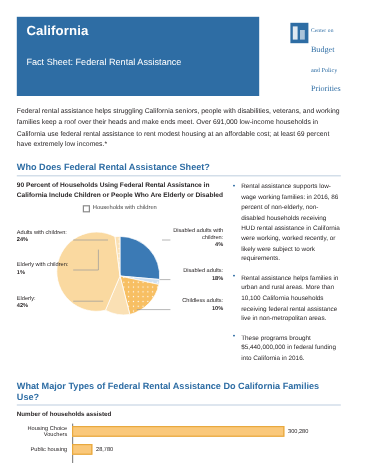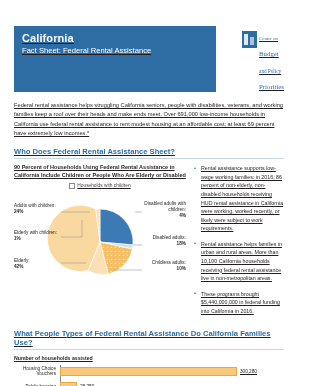--- a/index.html
+++ b/index.html
@@ -12,23 +12,22 @@
     background: #ffffff;
     font-family: "Liberation Sans", sans-serif;
     color: #231f20;
     overflow: hidden;
   }
   .page {
     position: relative;
     width: 298px;
     height: 386px;
     box-sizing: border-box;
-    padding: 12px 14px;
+    padding: 0 14px;
     background: #fff;
-    text-decoration: underline;
   }
 
   
   .header-row {
     display: flex;
     align-items: stretch;
     padding-top: 14px;
     gap: 6px;
   }
   .title-bar {
@@ -40,21 +39,21 @@
   }
   .title-state {
     font-size: 11px;
     font-weight: bold;
     line-height: 1.15;
     letter-spacing: 0.1px;
   }
   .title-sub {
     font-size: 7.6px;
     line-height: 1.3;
-    margin-top: 1px;
+    margin-top: 14px;
     font-weight: normal;
   }
   .logo {
     flex: 0 0 62px;
     display: flex;
     align-items: flex-start;
     justify-content: flex-end;
     padding-top: 1px;
   }
   .logo-inner {
@@ -342,21 +341,21 @@
     <div class="col-right">
       <ul class="bullets">
         <li>Rental assistance supports low-wage working families: in 2016, 86 percent of non-elderly, non-disabled households receiving HUD rental assistance in California were working, worked recently, or likely were subject to work requirements.</li>
         <li>Rental assistance helps families in urban and rural areas. More than 10,100 California households receiving federal rental assistance live in non-metropolitan areas.</li>
         <li>These programs brought $5,440,000,000 in federal funding into California in 2016.</li>
       </ul>
     </div>
   </div>
 
   <div class="bar-section">
-    <div class="section-title">What People Types of Federal Rental Assistance Do California Families Use?</div>
+    <div class="section-title">What Major Types of Federal Rental Assistance Do California Families Use?</div>
     <div class="section-rule"></div>
 
     <div class="bar-subtitle">Number of households assisted</div>
 
     <div class="bar-chart">
       <div class="bar-axis"></div>
 
       <div class="bar-row">
         <div class="bar-cat">Housing Choice Vouchers</div>
         <div class="bar-fill" style="width:177px;"></div>

